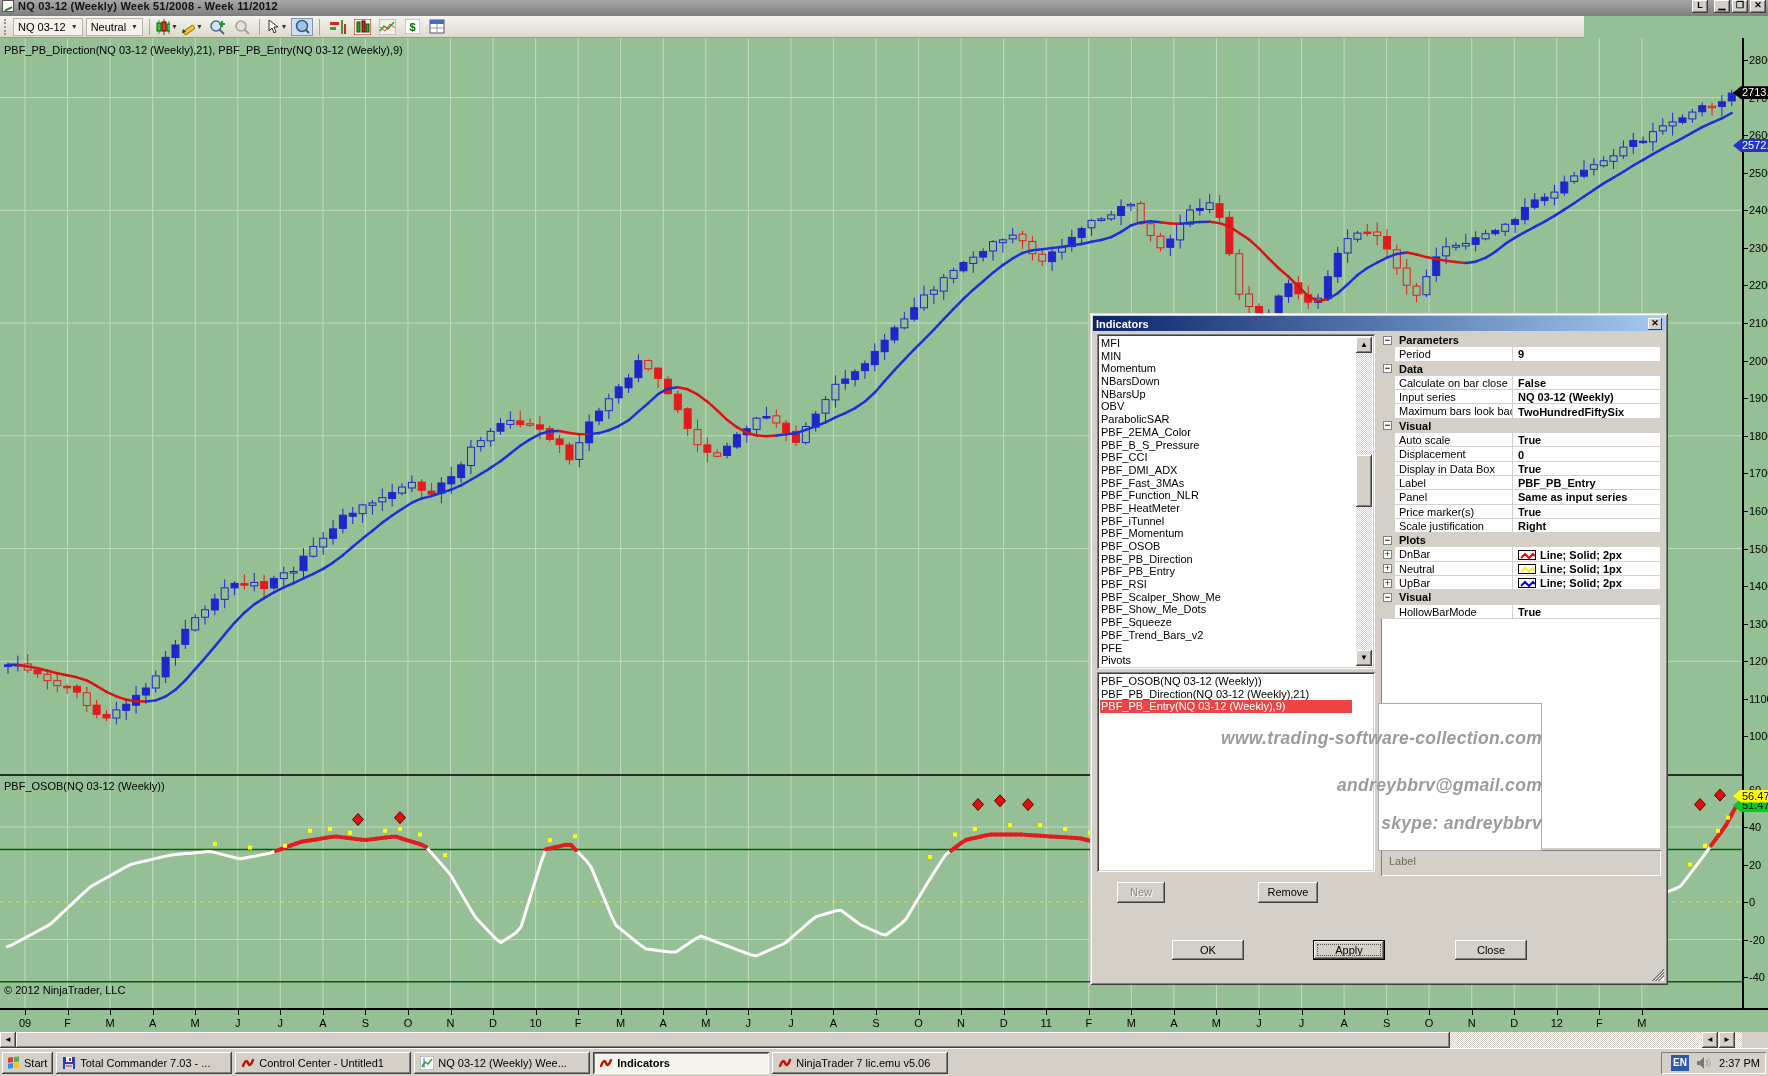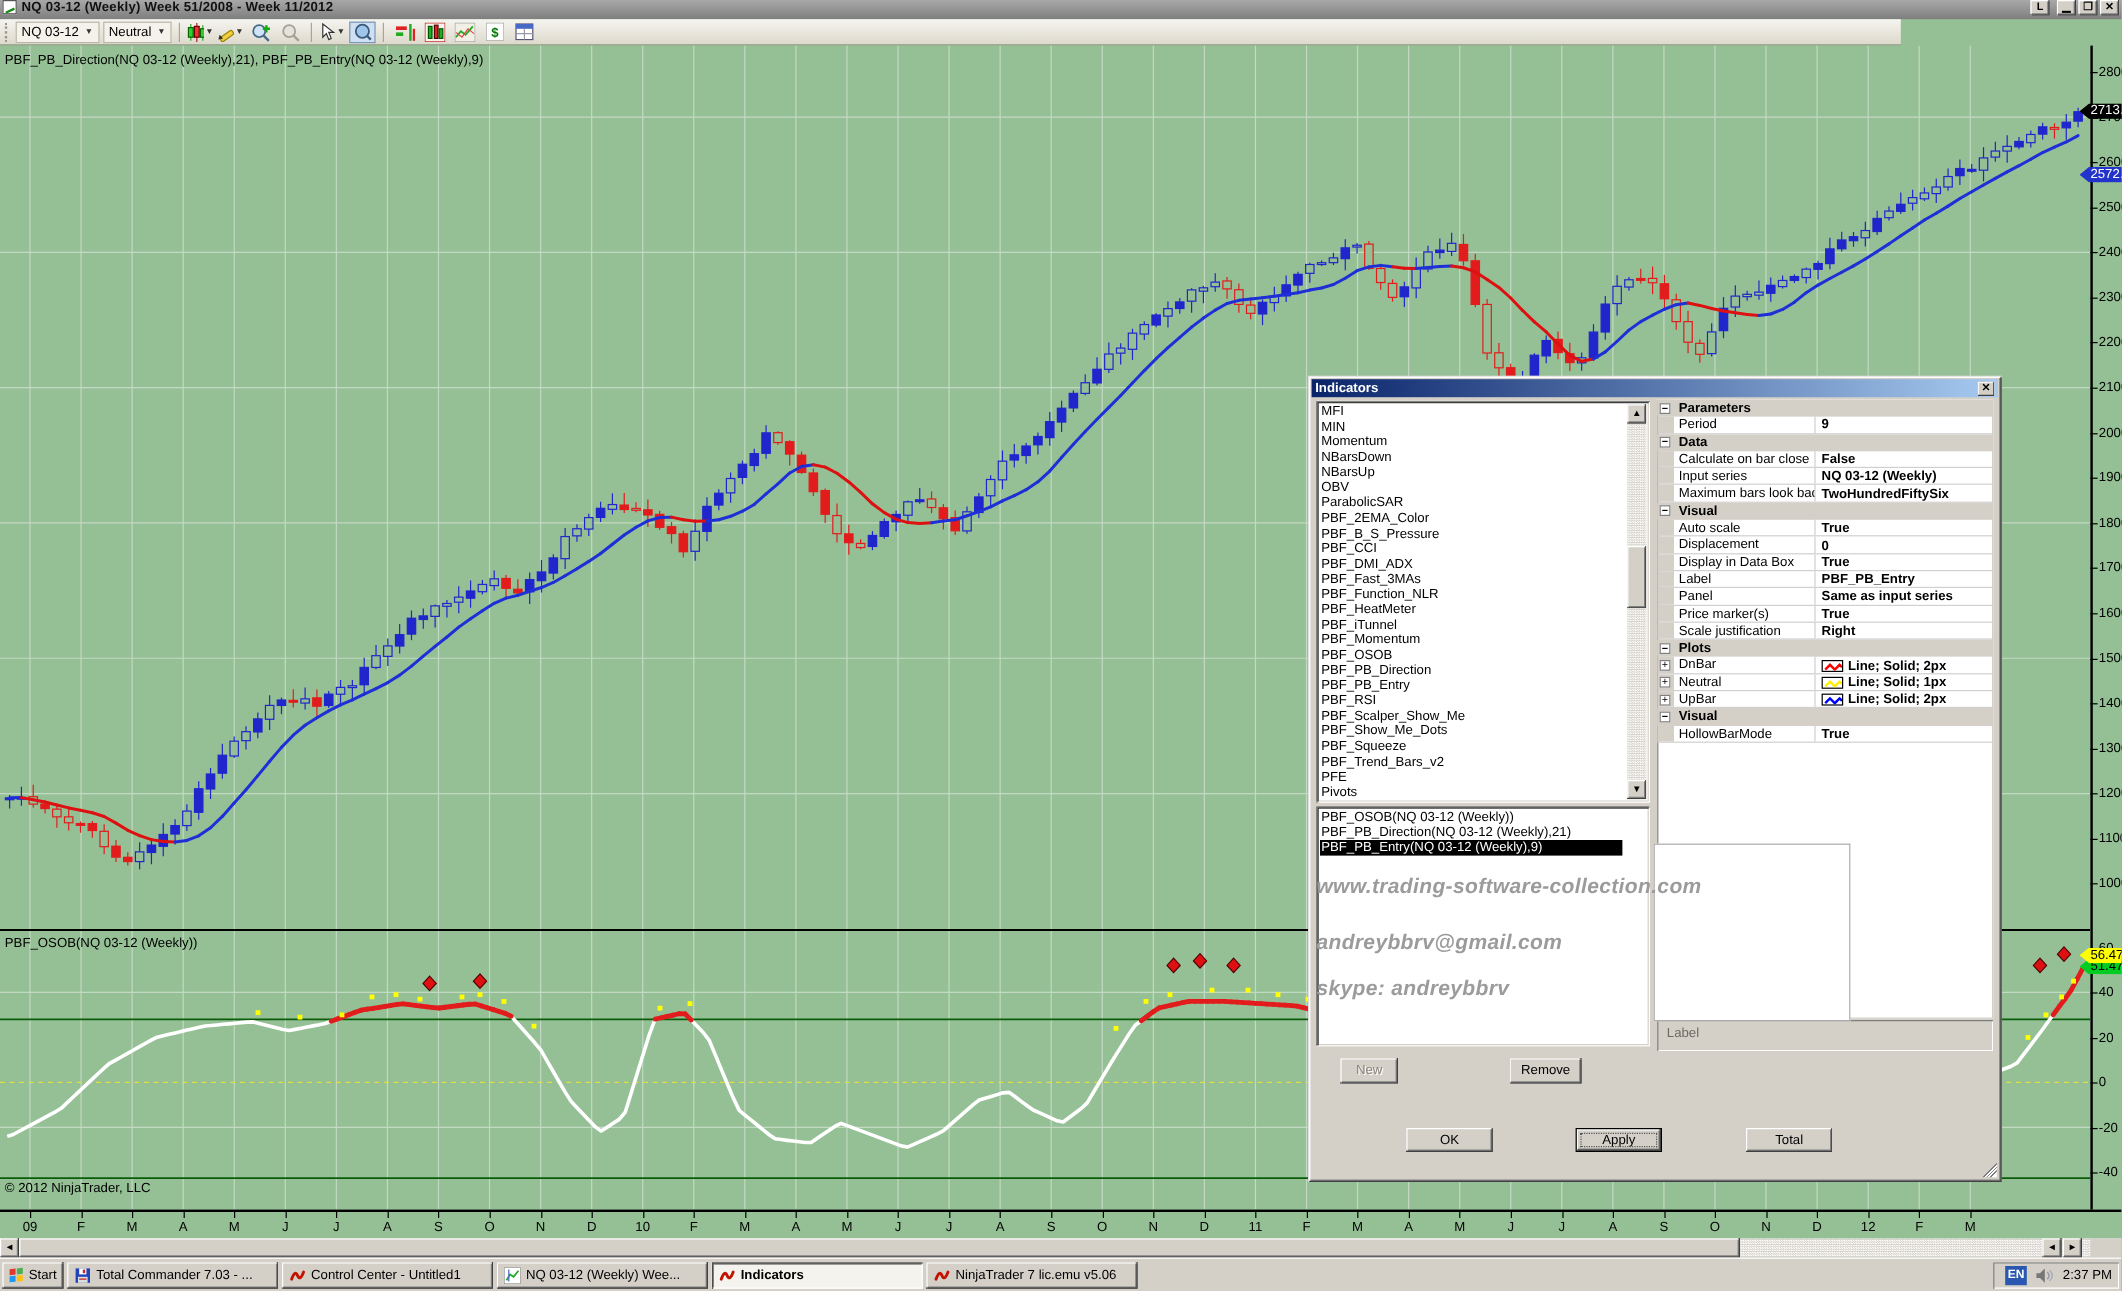--- a/index.html
+++ b/index.html
@@ -68,21 +68,21 @@
     line-height:11px; text-align:center; font-weight:bold;
     box-shadow:inset -1px -1px 0 #404040, inset 1px 1px 0 #fff; }
   .sunken { background:#fff; box-shadow:inset 1px 1px 0 #808080, inset -1px -1px 0 #fff,
     inset 2px 2px 0 #404040, inset -2px -2px 0 #d4d0c8; }
   #avail-list { position:absolute; left:7px; top:21px; width:278px; height:335px; overflow:hidden; padding:3px 0 0 3px; }
   .li-row { height:12.7px; line-height:12.5px; font-size:11px; white-space:nowrap; padding-left:1px; width:252px; }
   #avail-scroll { position:absolute; right:3px; top:3px; width:16px; height:329px;
     background:repeating-conic-gradient(#fff 0 25%, #d4d0c8 0 50%) 0 0/2px 2px; }
   #avail-scroll .sbtn { left:0; }
   #cfg-list { position:absolute; left:7px; top:359px; width:278px; height:200px; padding:3px 0 0 3px; }
-  .li-row.sel { background:#000000; color:#fff; }
+  .li-row.sel { background:#ef4444; color:#fff; }
 
   .btn { position:absolute; height:21px; background:#d4d0c8; font-size:11px; text-align:center;
     box-shadow:inset -1px -1px 0 #404040, inset 1px 1px 0 #fff, inset -2px -2px 0 #808080;
     line-height:20px; }
   .btn.disabled { color:#8a867c; text-shadow:1px 1px 0 #fff; }
   .btn.default { border:1px solid #000; line-height:18px; }
   .btn.default::after { content:""; position:absolute; inset:3px; border:1px dotted #555; }
 
   
   #prop-grid { position:absolute; left:291px; top:20px; width:280px; height:516px; background:#fff;
@@ -97,21 +97,21 @@
   .pg-value { flex:1; padding:1px 2px 0 5px; font-weight:bold; white-space:nowrap; overflow:hidden;
     display:flex; align-items:center; gap:4px; }
   .plot-icon { width:18px; height:10px; border:1px solid #000; background:#fff; flex:none; position:relative; overflow:hidden; }
   .plot-icon svg { position:absolute; left:0; top:0; }
   #label-panel { position:absolute; left:291px; top:537px; width:280px; height:26px; background:#d4d0c8;
     box-shadow:inset 1px 1px 0 #808080, inset -1px -1px 0 #fff; color:#6d6a63; padding:5px 0 0 8px; font-size:11px; }
 
   #wm-box { position:absolute; left:288px; top:390px; width:164px; height:148px; background:#fff;
     border:1px solid #aaa; z-index:3; }
   #watermark { position:absolute; left:7px; top:400px; width:445px; z-index:6; pointer-events:none; }
-  .wm-line { position:absolute; width:100%; text-align:left; font-size:17.5px; font-weight:bold;
+  .wm-line { position:absolute; width:100%; text-align:right; font-size:17.5px; font-weight:bold;
     font-style:italic; color:#9b9b9b; letter-spacing:.3px; }
 
   #resize-grip { position:absolute; right:4px; bottom:4px; width:12px; height:12px;
     background:linear-gradient(135deg,transparent 50%, #808080 50%, #808080 56%, #fff 56%, #fff 62%,
       #808080 62%, #808080 68%, #fff 68%, #fff 74%, #808080 74%, #808080 80%, #fff 80%); }
 
   
   #taskbar { position:absolute; left:0; top:1048px; width:1768px; height:28px; background:#d4d0c8;
     border-top:1px solid #fff; display:flex; align-items:center; gap:3px; padding:0 2px; z-index:30; }
   .task-btn { height:22px; background:#d4d0c8; display:flex; align-items:center; gap:4px; padding:0 6px;
@@ -1310,21 +1310,21 @@
 
   <div id="wm-box"></div>
   <div id="watermark">
     <div class="wm-line" style="top:15px">www.trading-software-collection.com</div>
     <div class="wm-line" style="top:62px">andreybbrv@gmail.com</div>
     <div class="wm-line" style="top:100px">skype: andreybbrv</div>
   </div>
 
   <div class="btn" style="left:82px;top:627px;width:72px;height:20px">OK</div>
   <div class="btn default" style="left:223px;top:627px;width:72px;height:20px">Apply</div>
-  <div class="btn" style="left:365px;top:627px;width:72px;height:20px">Total</div>
+  <div class="btn" style="left:365px;top:627px;width:72px;height:20px">Close</div>
   <div id="resize-grip"></div>
 </div>
 
 <div id="taskbar">
   <div class="task-btn" style="font-weight:normal">
     <span class="winlogo">
         <i></i>
         <i></i>
         <i></i>
         <i></i>

